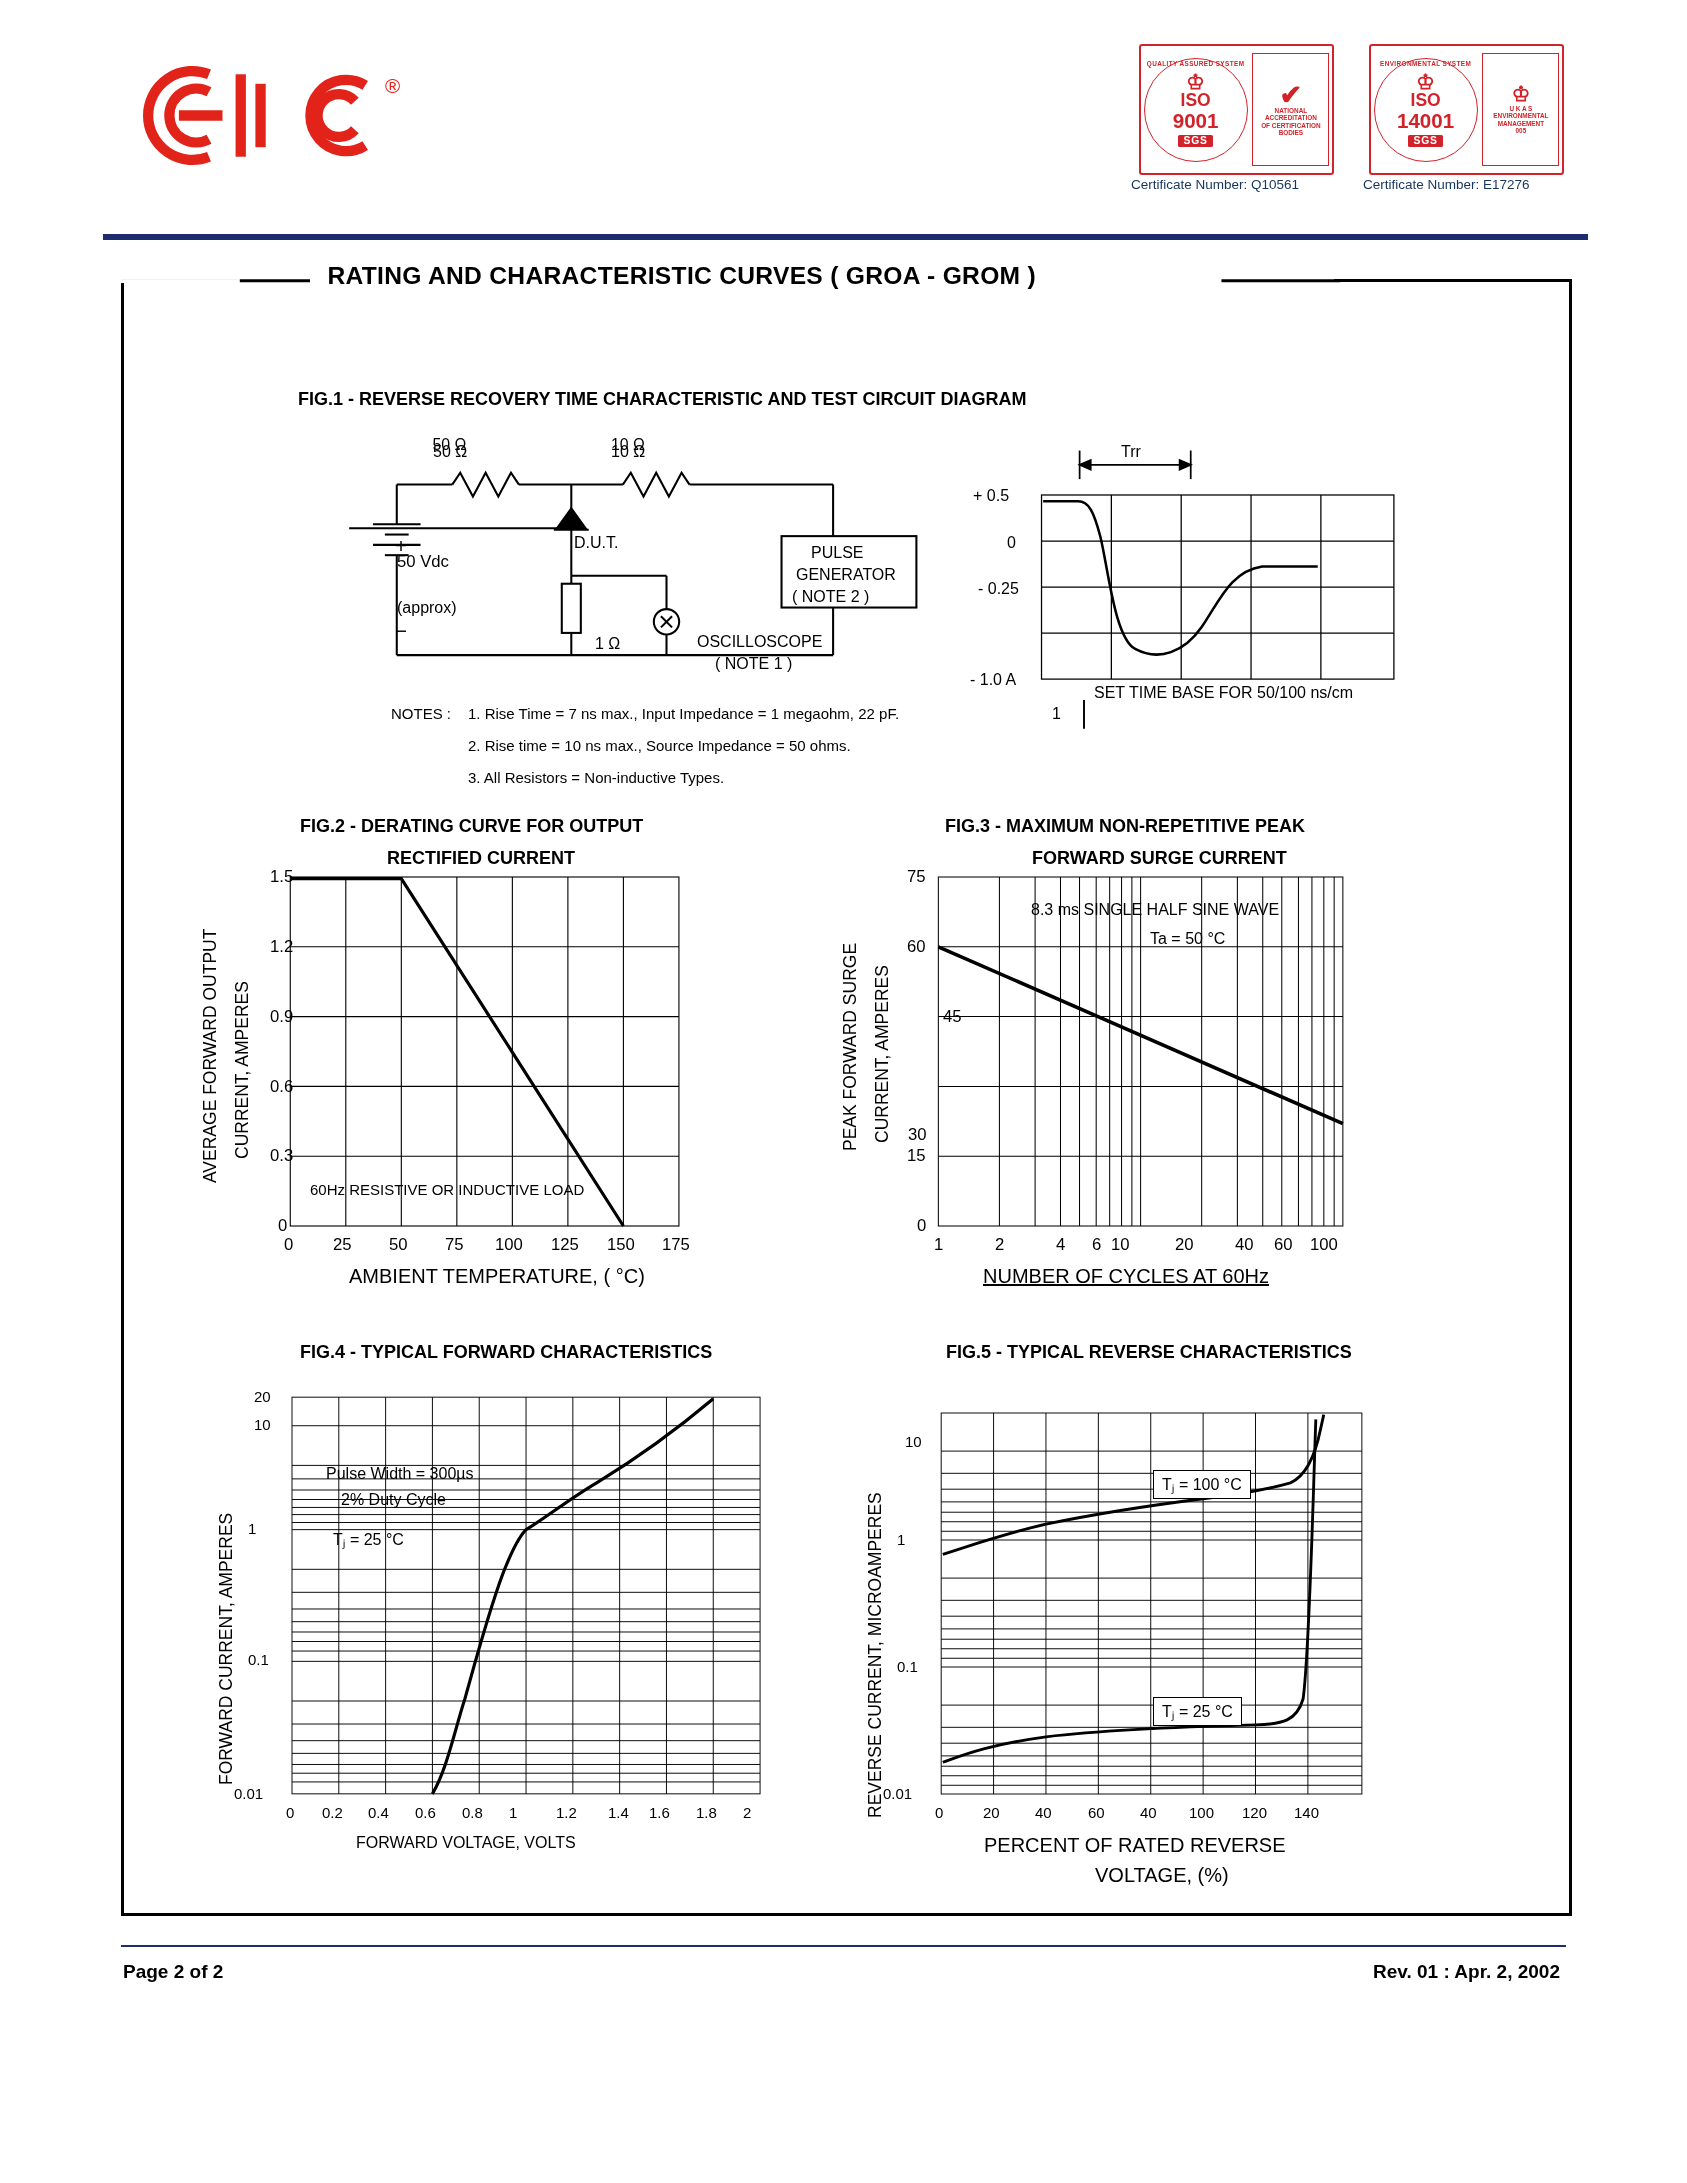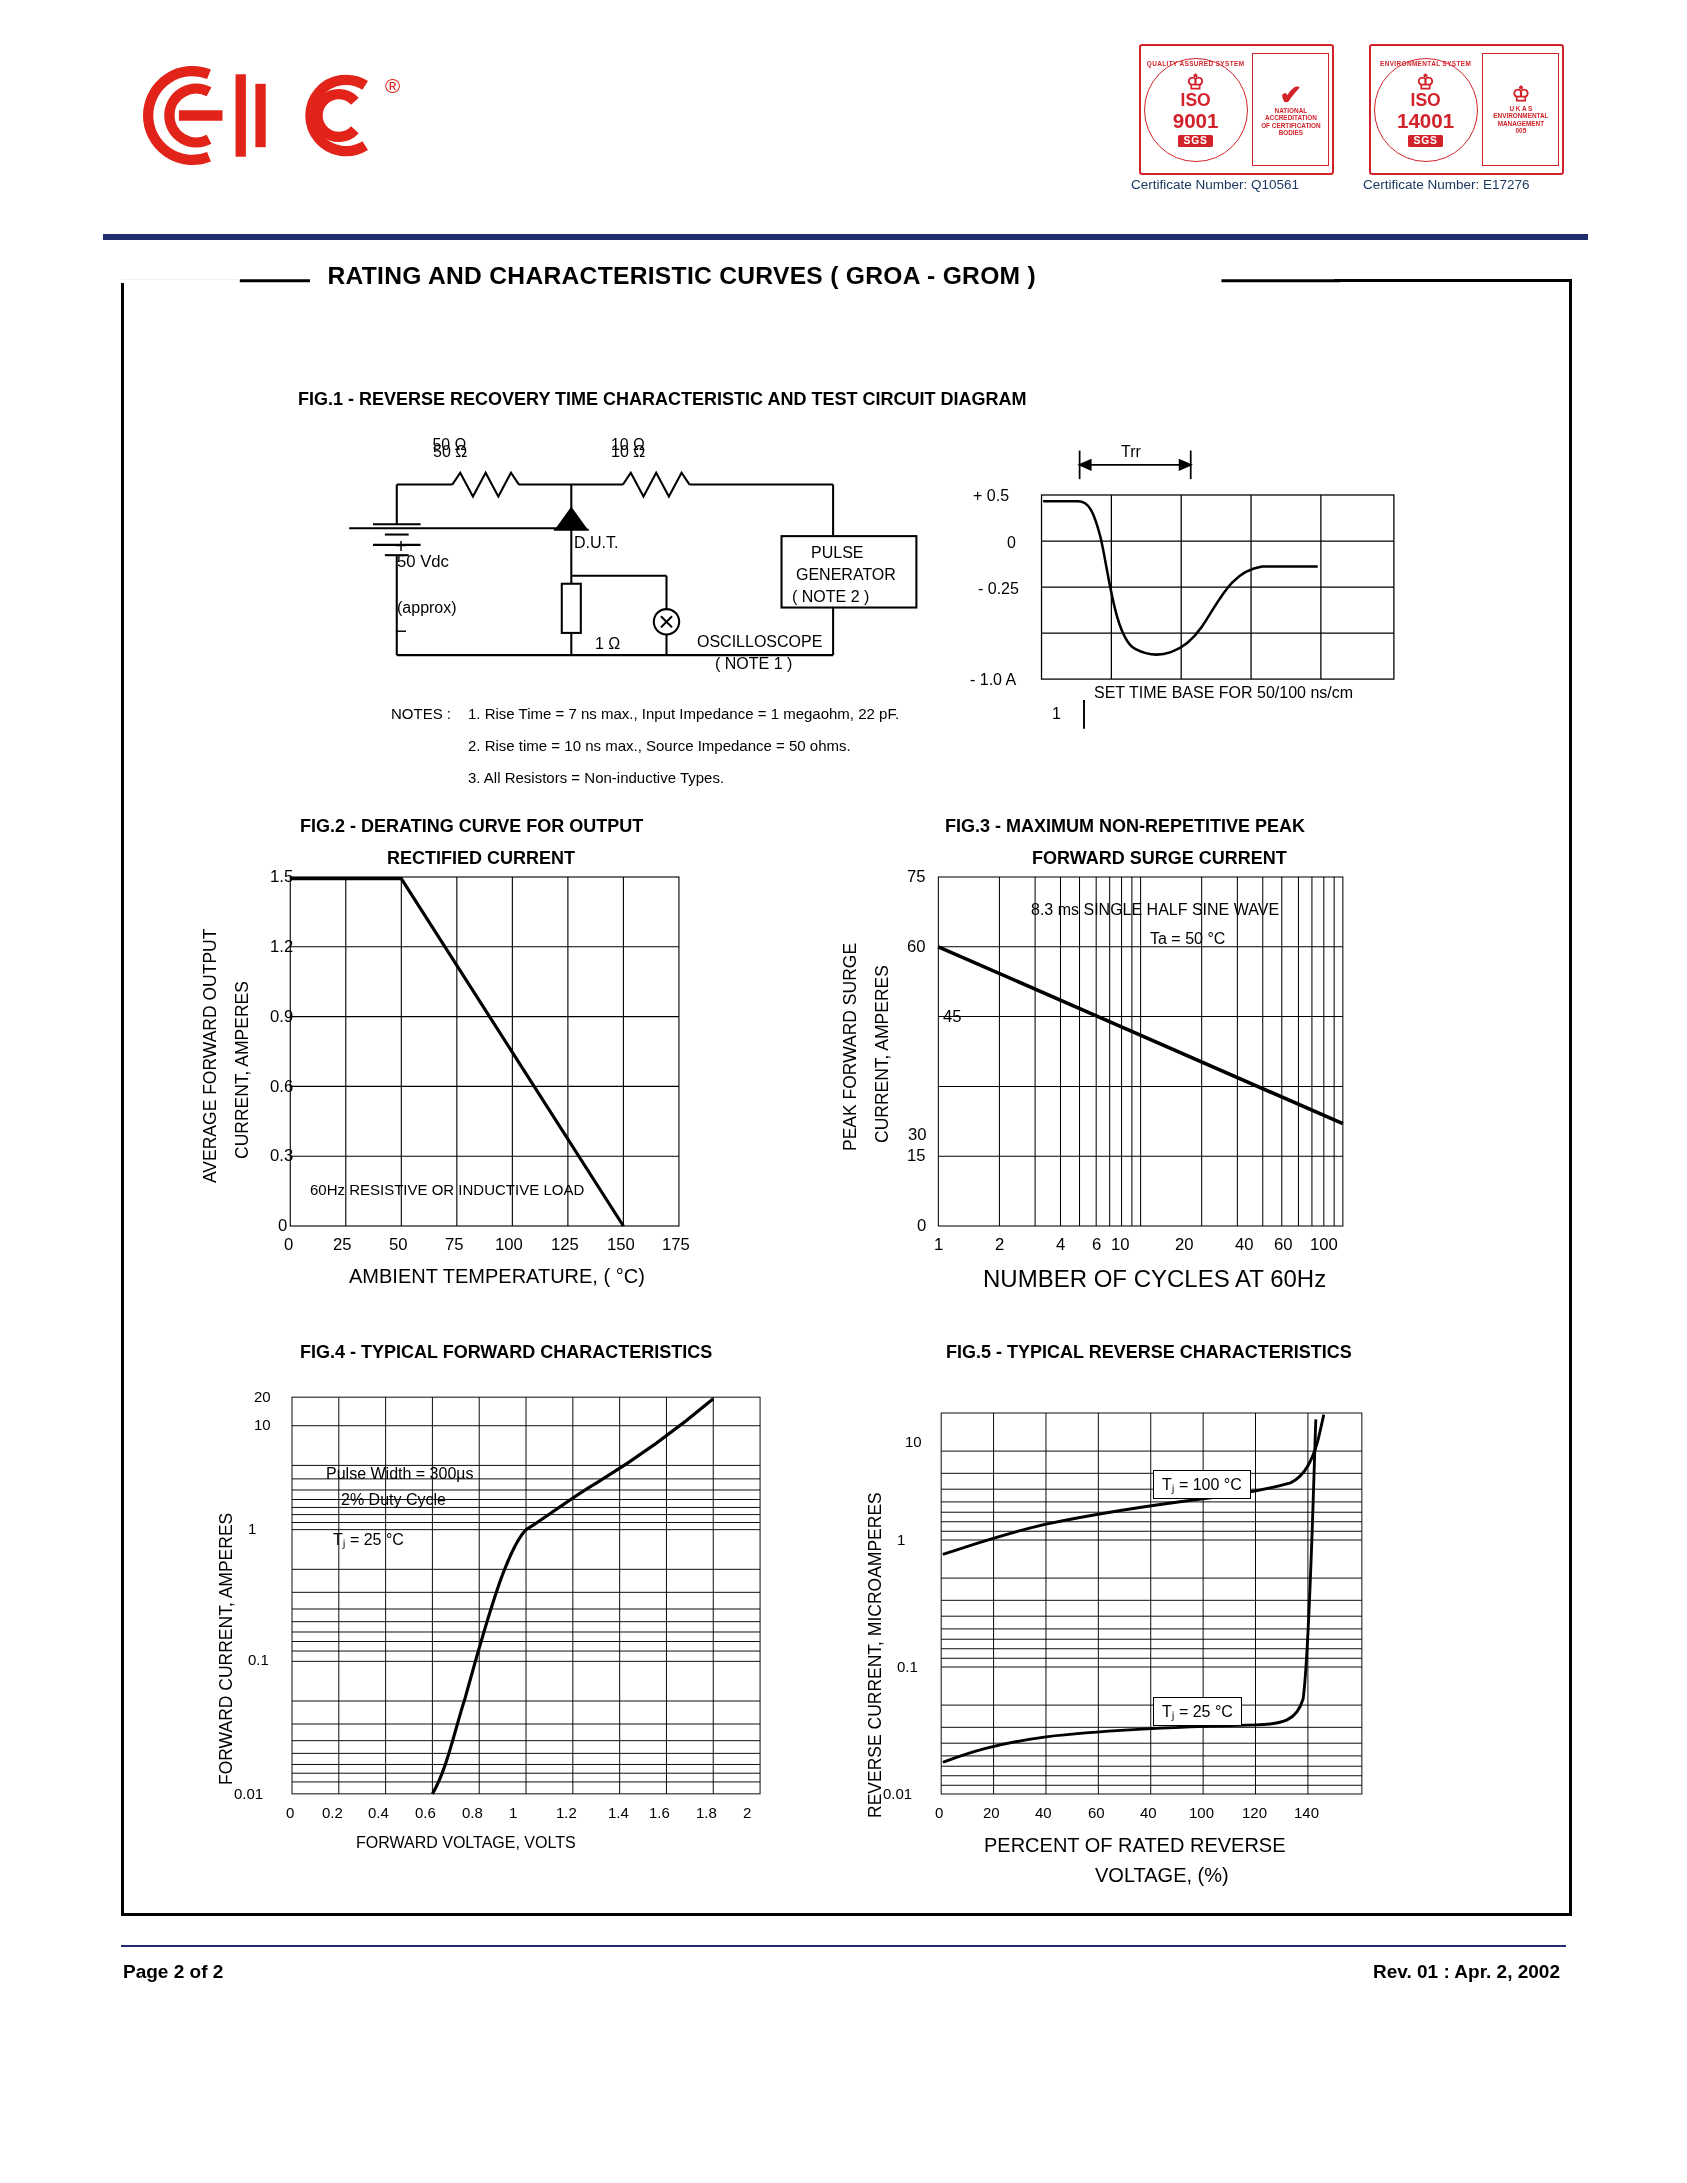--- a/index.html
+++ b/index.html
@@ -347,21 +347,21 @@
   <div class="ax-label" style="left:1056px;top:1235px;">4</div>
   <div class="ax-label" style="left:1092px;top:1235px;">6</div>
   <div class="ax-label" style="left:1111px;top:1235px;">10</div>
   <div class="ax-label" style="left:1175px;top:1235px;">20</div>
   <div class="ax-label" style="left:1235px;top:1235px;">40</div>
   <div class="ax-label" style="left:1274px;top:1235px;">60</div>
   <div class="ax-label" style="left:1310px;top:1235px;">100</div>
 
   <div class="cap" style="left:1031px;top:901px;font-size:16px;">8.3 ms SINGLE HALF SINE WAVE</div>
   <div class="cap" style="left:1150px;top:930px;font-size:16px;">Ta = 50 °C</div>
-  <div class="ax-label" style="left:983px;top:1265px;font-size:24px;">NUMBER OF CYCLES AT 60Hz</div>
+  <div class="ax-label" style="left:983px;top:1265px;font-size:20px;text-decoration:underline;">NUMBER OF CYCLES AT 60Hz</div>
 
   <div class="fig-title" style="left:300px;top:1342px;">FIG.4 - TYPICAL FORWARD  CHARACTERISTICS</div>
   <div class="vert" style="left:216px;top:1785px;">FORWARD CURRENT, AMPERES</div>
 
   <svg style="position:absolute;left:292px;top:1397px;" width="476" height="397" viewBox="0 0 600 500">
     <g stroke="#000" stroke-width="1.2" fill="none">
       <rect x="0" y="0" width="590" height="500"></rect>
       <line x1="59" y1="0" x2="59" y2="500"></line>
       <line x1="118" y1="0" x2="118" y2="500"></line>
       <line x1="177" y1="0" x2="177" y2="500"></line>

